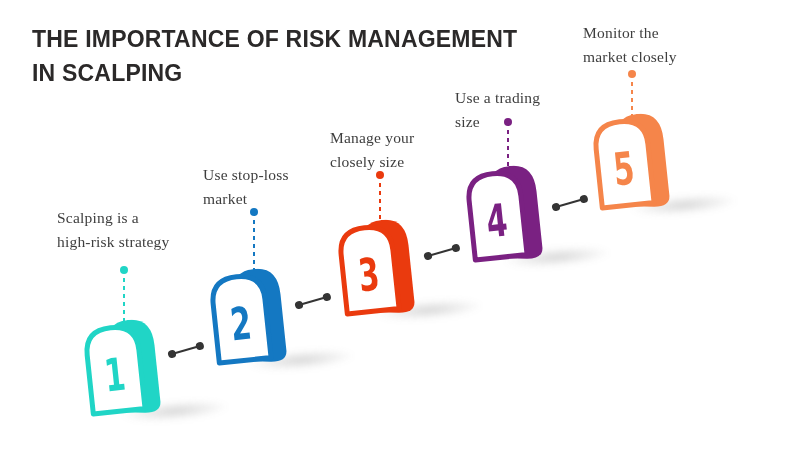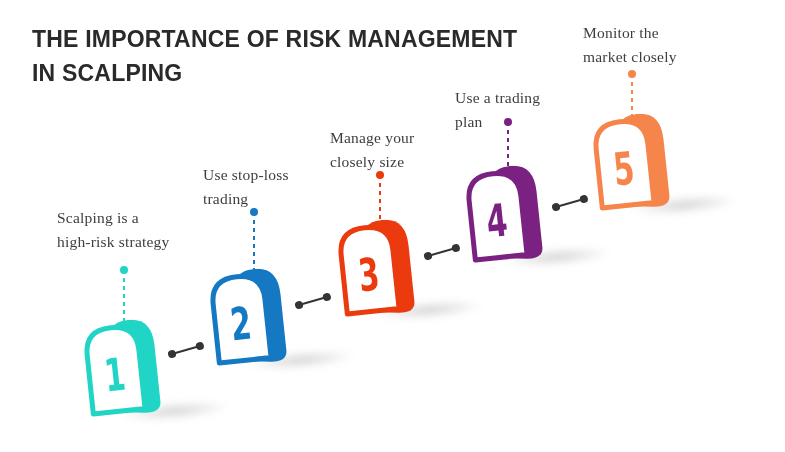--- a/index.html
+++ b/index.html
@@ -58,25 +58,25 @@
 <body>
 
 <div class="canvas" style="--cc: #343434;">
 
   <div class="title" style="--title-color: #2B2929;">THE IMPORTANCE OF RISK MANAGEMENT
 IN SCALPING</div>
 
   <div class="step-label" style="left:57px;top:206px">Scalping is a
 high-risk strategy</div>
   <div class="step-label" style="left:203px;top:163px">Use stop-loss
-trading</div>
+market</div>
   <div class="step-label" style="left:330px;top:126px">Manage your
 closely size</div>
   <div class="step-label" style="left:455px;top:86px">Use a trading
-plan</div>
+size</div>
   <div class="step-label" style="left:583px;top:21px">Monitor the
 market closely</div>
 
   <div class="leader-dot" style="left: 120px; top: 266px; --c: #20D5C6;"></div>
   <div class="leader-dot" style="left: 250px; top: 208px; --c: #1478C2;"></div>
   <div class="leader-dot" style="left: 376px; top: 171px; --c: #EA3A0E;"></div>
   <div class="leader-dot" style="left: 504px; top: 118px; --c: #7A2182;"></div>
   <div class="leader-dot" style="left: 628px; top: 70px; --c: #F5854A;"></div>
 
   <div class="leader-line" style="left: 123px; top: 278px; height: 46px; --c: #20D5C6;"></div>

